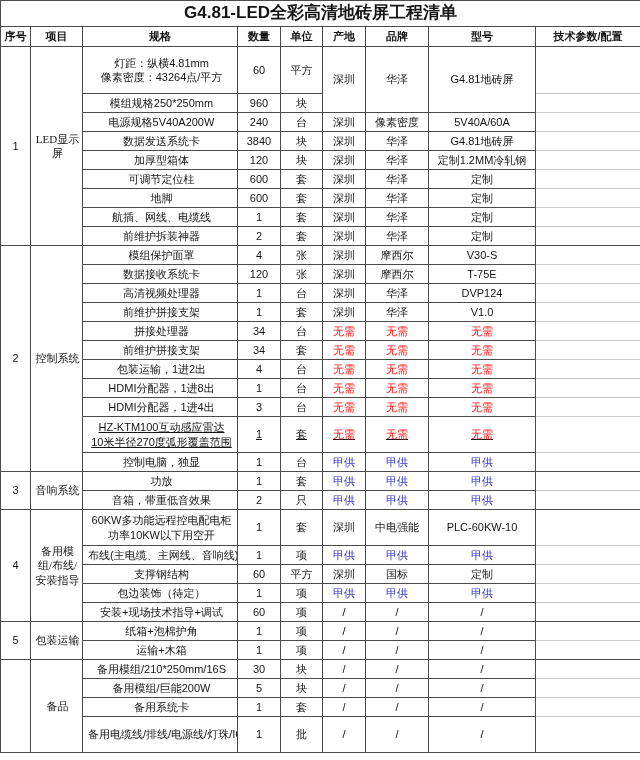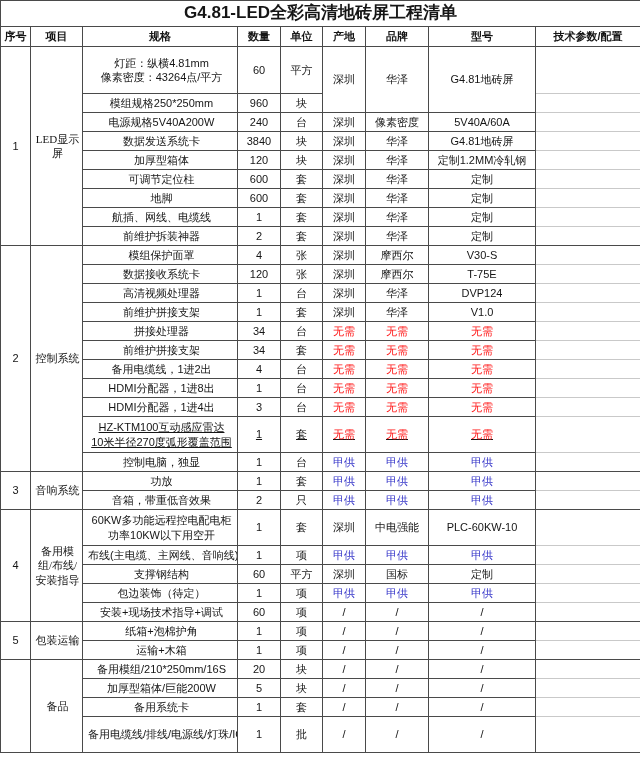--- a/index.html
+++ b/index.html
@@ -225,21 +225,21 @@
       <tr>
         <td class="spec">前维护拼接支架</td>
         <td class="c">34</td>
         <td class="c">套</td>
         <td class="c red">无需</td>
         <td class="c red">无需</td>
         <td class="c red">无需</td>
         <td class="tech"></td>
       </tr>
       <tr>
-        <td class="spec">备用电缆线，1进2出</td>
+        <td class="spec">包装运输，1进2出</td>
         <td class="c">4</td>
         <td class="c">台</td>
         <td class="c red">无需</td>
         <td class="c red">无需</td>
         <td class="c red">无需</td>
         <td class="tech"></td>
       </tr>
       <tr>
         <td class="spec">HDMI分配器，1进8出</td>
         <td class="c">1</td>
@@ -360,29 +360,29 @@
         <td class="c">项</td>
         <td class="c">/</td>
         <td class="c">/</td>
         <td class="c">/</td>
         <td class="tech secend"></td>
       </tr>
       <tr>
         <td class="c" rowspan="4"></td>
         <td class="item" rowspan="4">备品</td>
         <td class="spec">备用模组/210*250mm/16S</td>
-        <td class="c">20</td>
+        <td class="c">30</td>
         <td class="c">块</td>
         <td class="c">/</td>
         <td class="c">/</td>
         <td class="c">/</td>
         <td class="tech"></td>
       </tr>
       <tr>
-        <td class="spec">加厚型箱体/巨能200W</td>
+        <td class="spec">备用模组/巨能200W</td>
         <td class="c">5</td>
         <td class="c">块</td>
         <td class="c">/</td>
         <td class="c">/</td>
         <td class="c">/</td>
         <td class="tech"></td>
       </tr>
       <tr>
         <td class="spec">备用系统卡</td>
         <td class="c">1</td>

